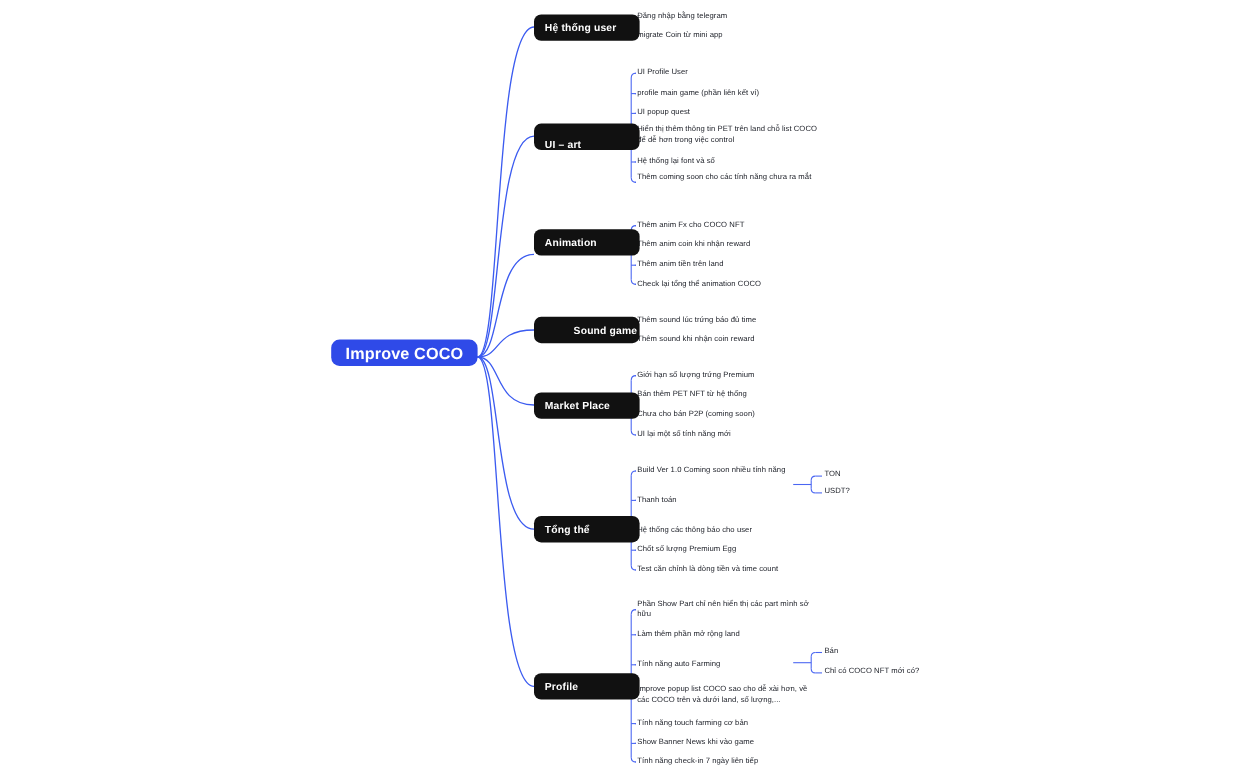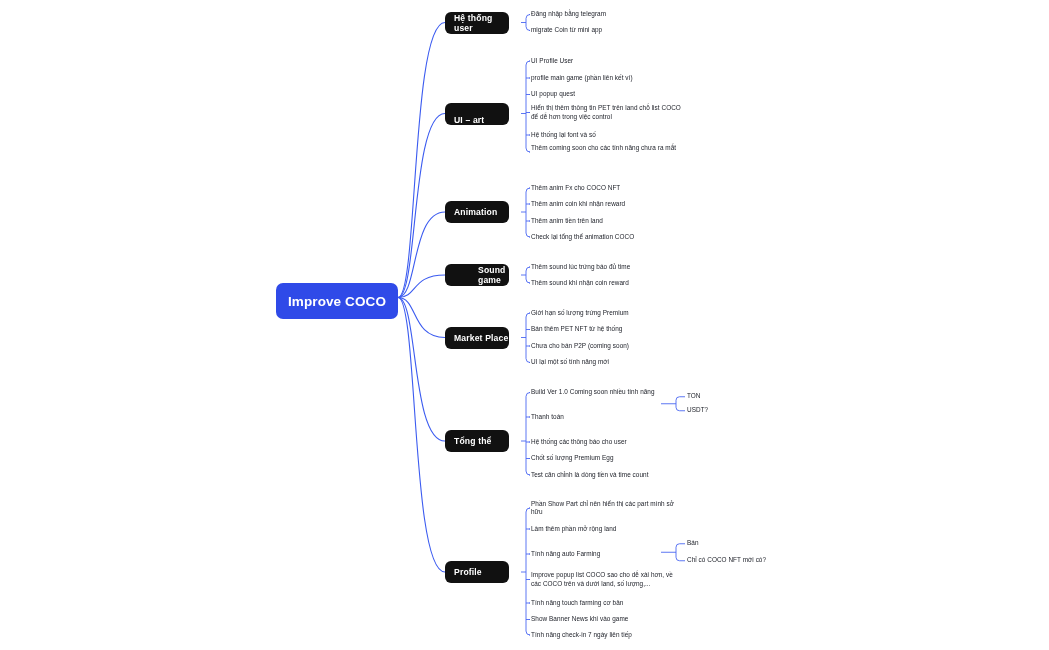--- a/index.html
+++ b/index.html
@@ -20,36 +20,36 @@
   }
   svg.links {
     position: absolute;
     left: 0; top: 0;
     width: 1049px; height: 650px;
     pointer-events: none;
   }
   .root-node {
     position: absolute;
     left: 276px; top: 283px;
-    width: 122px; height: 36px;
+    width: 122px; height: 22px;
     background: #2f4ae8;
     border-radius: 7px;
     display: flex;
     align-items: center;
     justify-content: center;
     color: #ffffff;
     font-size: 13.5px;
     font-weight: bold;
     letter-spacing: 0.1px;
     z-index: 5;
   }
   .branch-node {
     position: absolute;
     left: 445px;
-    width: 64px;
+    width: 88px;
     height: 22px;
     background: #111111;
     border-radius: 6px;
     display: flex;
     align-items: center;
     color: #ffffff;
     font-size: 8.6px;
     font-weight: bold;
     padding-left: 9px;
     letter-spacing: 0.15px;
@@ -186,21 +186,21 @@
     <span>Improve COCO</span>
   </div>
 
   <div id="branch-layer">
       <div class="branch-node" style="top: 11.5px;">
         <span>Hệ thống user</span>
       </div>
       <div class="branch-node" style="top: 102.5px; align-items: flex-end;">
         <span>UI – art</span>
       </div>
-      <div class="branch-node" style="top: 201px;">
+      <div class="branch-node" style="top: 191px;">
         <span>Animation</span>
       </div>
       <div class="branch-node" style="top: 264px; padding-left: 33px;">
         <span>Sound game</span>
       </div>
       <div class="branch-node" style="top: 326.5px; text-align: right;">
         <span>Market Place</span>
       </div>
       <div class="branch-node" style="top: 430px;">
         <span>Tổng thể</span>

